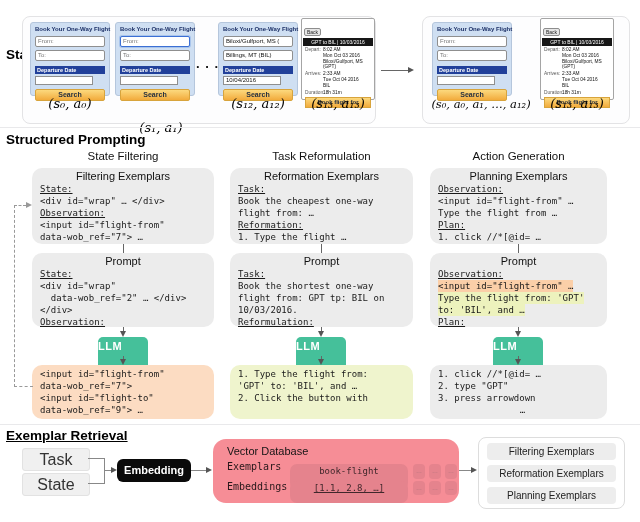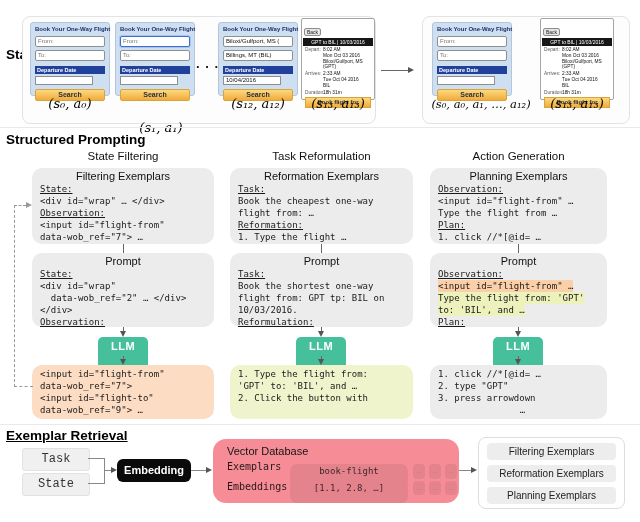--- a/index.html
+++ b/index.html
@@ -29,30 +29,30 @@
   .colhead{position:absolute;font-size:11.5px;text-align:center;color:#111;}
   .gbox{position:absolute;background:#ececec;border-radius:10px;box-sizing:border-box;}
   .obox{position:absolute;border-radius:10px;box-sizing:border-box;padding-top:3px;}
   .boxtitle{font-size:11px;text-align:center;color:#111;padding-top:2px;line-height:13px;}
   .code{font-family:"DejaVu Sans Mono",monospace;font-size:9px;line-height:12px;color:#1a1a1a;padding-left:8px;text-align:left;}
   .ln{white-space:pre;width:fit-content;}
   .ln.label{text-decoration:underline;}
   .ln.hl-orange{background:#fbcfa8;}
   .ln.hl-green{background:#edf2bd;}
   .ln.center{width:100%;text-align:center;}
-  .llm{position:absolute;width:50px;height:35px;background:#45c09a;border-radius:5px;color:#fff;font-weight:bold;font-size:11px;text-align:center;line-height:19px;letter-spacing:.5px;}
+  .llm{position:absolute;width:50px;height:35px;background:#45c09a;border-radius:5px;color:#fff;font-weight:bold;font-size:11px;text-align:left;line-height:19px;letter-spacing:.5px;}
   
   .hline{position:absolute;height:1px;background:#666;}
   .vline{position:absolute;width:1px;background:#666;}
   .tri-r{position:absolute;width:0;height:0;border-top:3.5px solid transparent;border-bottom:3.5px solid transparent;border-left:6px solid #555;}
   .tri-d{position:absolute;width:0;height:0;border-left:3.5px solid transparent;border-right:3.5px solid transparent;border-top:6px solid #555;}
   .dash-loop{position:absolute;left:14px;top:205px;width:18px;height:181px;border-left:1px dashed #999;border-bottom:1px dashed #999;}
   .dash-top{position:absolute;left:14px;top:205px;width:12px;height:0;border-top:1px dashed #999;}
   
-  .inbox{position:absolute;width:66px;height:21px;background:#f0f0f0;border:1px solid #e2e2e2;border-radius:3px;font-size:12px;color:#333;text-align:center;line-height:21px;font-family:Liberation Mono, monospace;}
+  .inbox{position:absolute;width:66px;height:21px;background:#f0f0f0;border:1px solid #e2e2e2;border-radius:3px;font-size:16px;color:#333;text-align:center;line-height:21px;}
   .embed{position:absolute;left:117px;top:459px;width:74px;height:23px;background:#0a0a0a;border-radius:6px;color:#fff;font-weight:bold;font-size:11px;text-align:center;line-height:23px;}
   .vdb{position:absolute;left:213px;top:439px;width:246px;height:64px;background:#f68d96;border-radius:13px;}
   .vdb-title{position:absolute;left:14px;top:6px;font-size:11px;color:#141414;}
   .vdb-row{position:absolute;left:14px;font-family:"DejaVu Sans Mono",monospace;font-size:10px;color:#27171a;}
   .pill{position:absolute;background:#e5838d;border-radius:7px;font-family:"DejaVu Sans Mono",monospace;font-size:9px;color:#40272b;text-align:center;}
   .minipill{position:absolute;background:#e5838d;border-radius:4px;font-size:6px;color:#9b6b72;text-align:center;}
   .outbox{position:absolute;left:478px;top:437px;width:145px;height:70px;background:#fff;border:1px solid #ddd;border-radius:8px;}
   .outpill{position:absolute;left:8px;width:129px;height:17px;background:#ededed;border-radius:4px;font-size:10px;color:#222;text-align:center;line-height:17px;}
 </style>
 </head>
@@ -292,21 +292,21 @@
   <div class="embed">Embedding</div>
 
   <div class="hline" style="left:191px;top:470px;width:16px;background:#888;"></div>
   <div class="tri-r" style="left:206px;top:467px;"></div>
 
   <div class="vdb">
     <div class="vdb-title">Vector Database</div>
     <div class="vdb-row" style="top:22px;text-align:center;">Exemplars</div>
     <div class="vdb-row" style="top:42px;">Embeddings</div>
     <div class="pill" style="left:77px;top:25px;width:118px;height:26px;line-height:15px;">book-flight</div>
-    <div class="pill" style="left:77px;top:42px;width:118px;height:22px;line-height:14px;">[1.1, 2.8, …]</div>
+    <div class="pill" style="left:77px;top:42px;width:118px;height:22px;line-height:14px;text-decoration:underline;">[1.1, 2.8, …]</div>
     <div class="minipill" style="left:200px;top:25px;width:12px;height:15px;line-height:15px;">…</div>
     <div class="minipill" style="left:216px;top:25px;width:12px;height:15px;line-height:15px;">…</div>
     <div class="minipill" style="left:232px;top:25px;width:12px;height:15px;line-height:15px;">…</div>
     <div class="minipill" style="left:200px;top:42px;width:12px;height:14px;line-height:14px;">…</div>
     <div class="minipill" style="left:216px;top:42px;width:12px;height:14px;line-height:14px;">…</div>
     <div class="minipill" style="left:232px;top:42px;width:12px;height:14px;line-height:14px;">…</div>
   </div>
 
   <div class="hline" style="left:459px;top:470px;width:13px;background:#888;"></div>
   <div class="tri-r" style="left:471px;top:467px;"></div>

